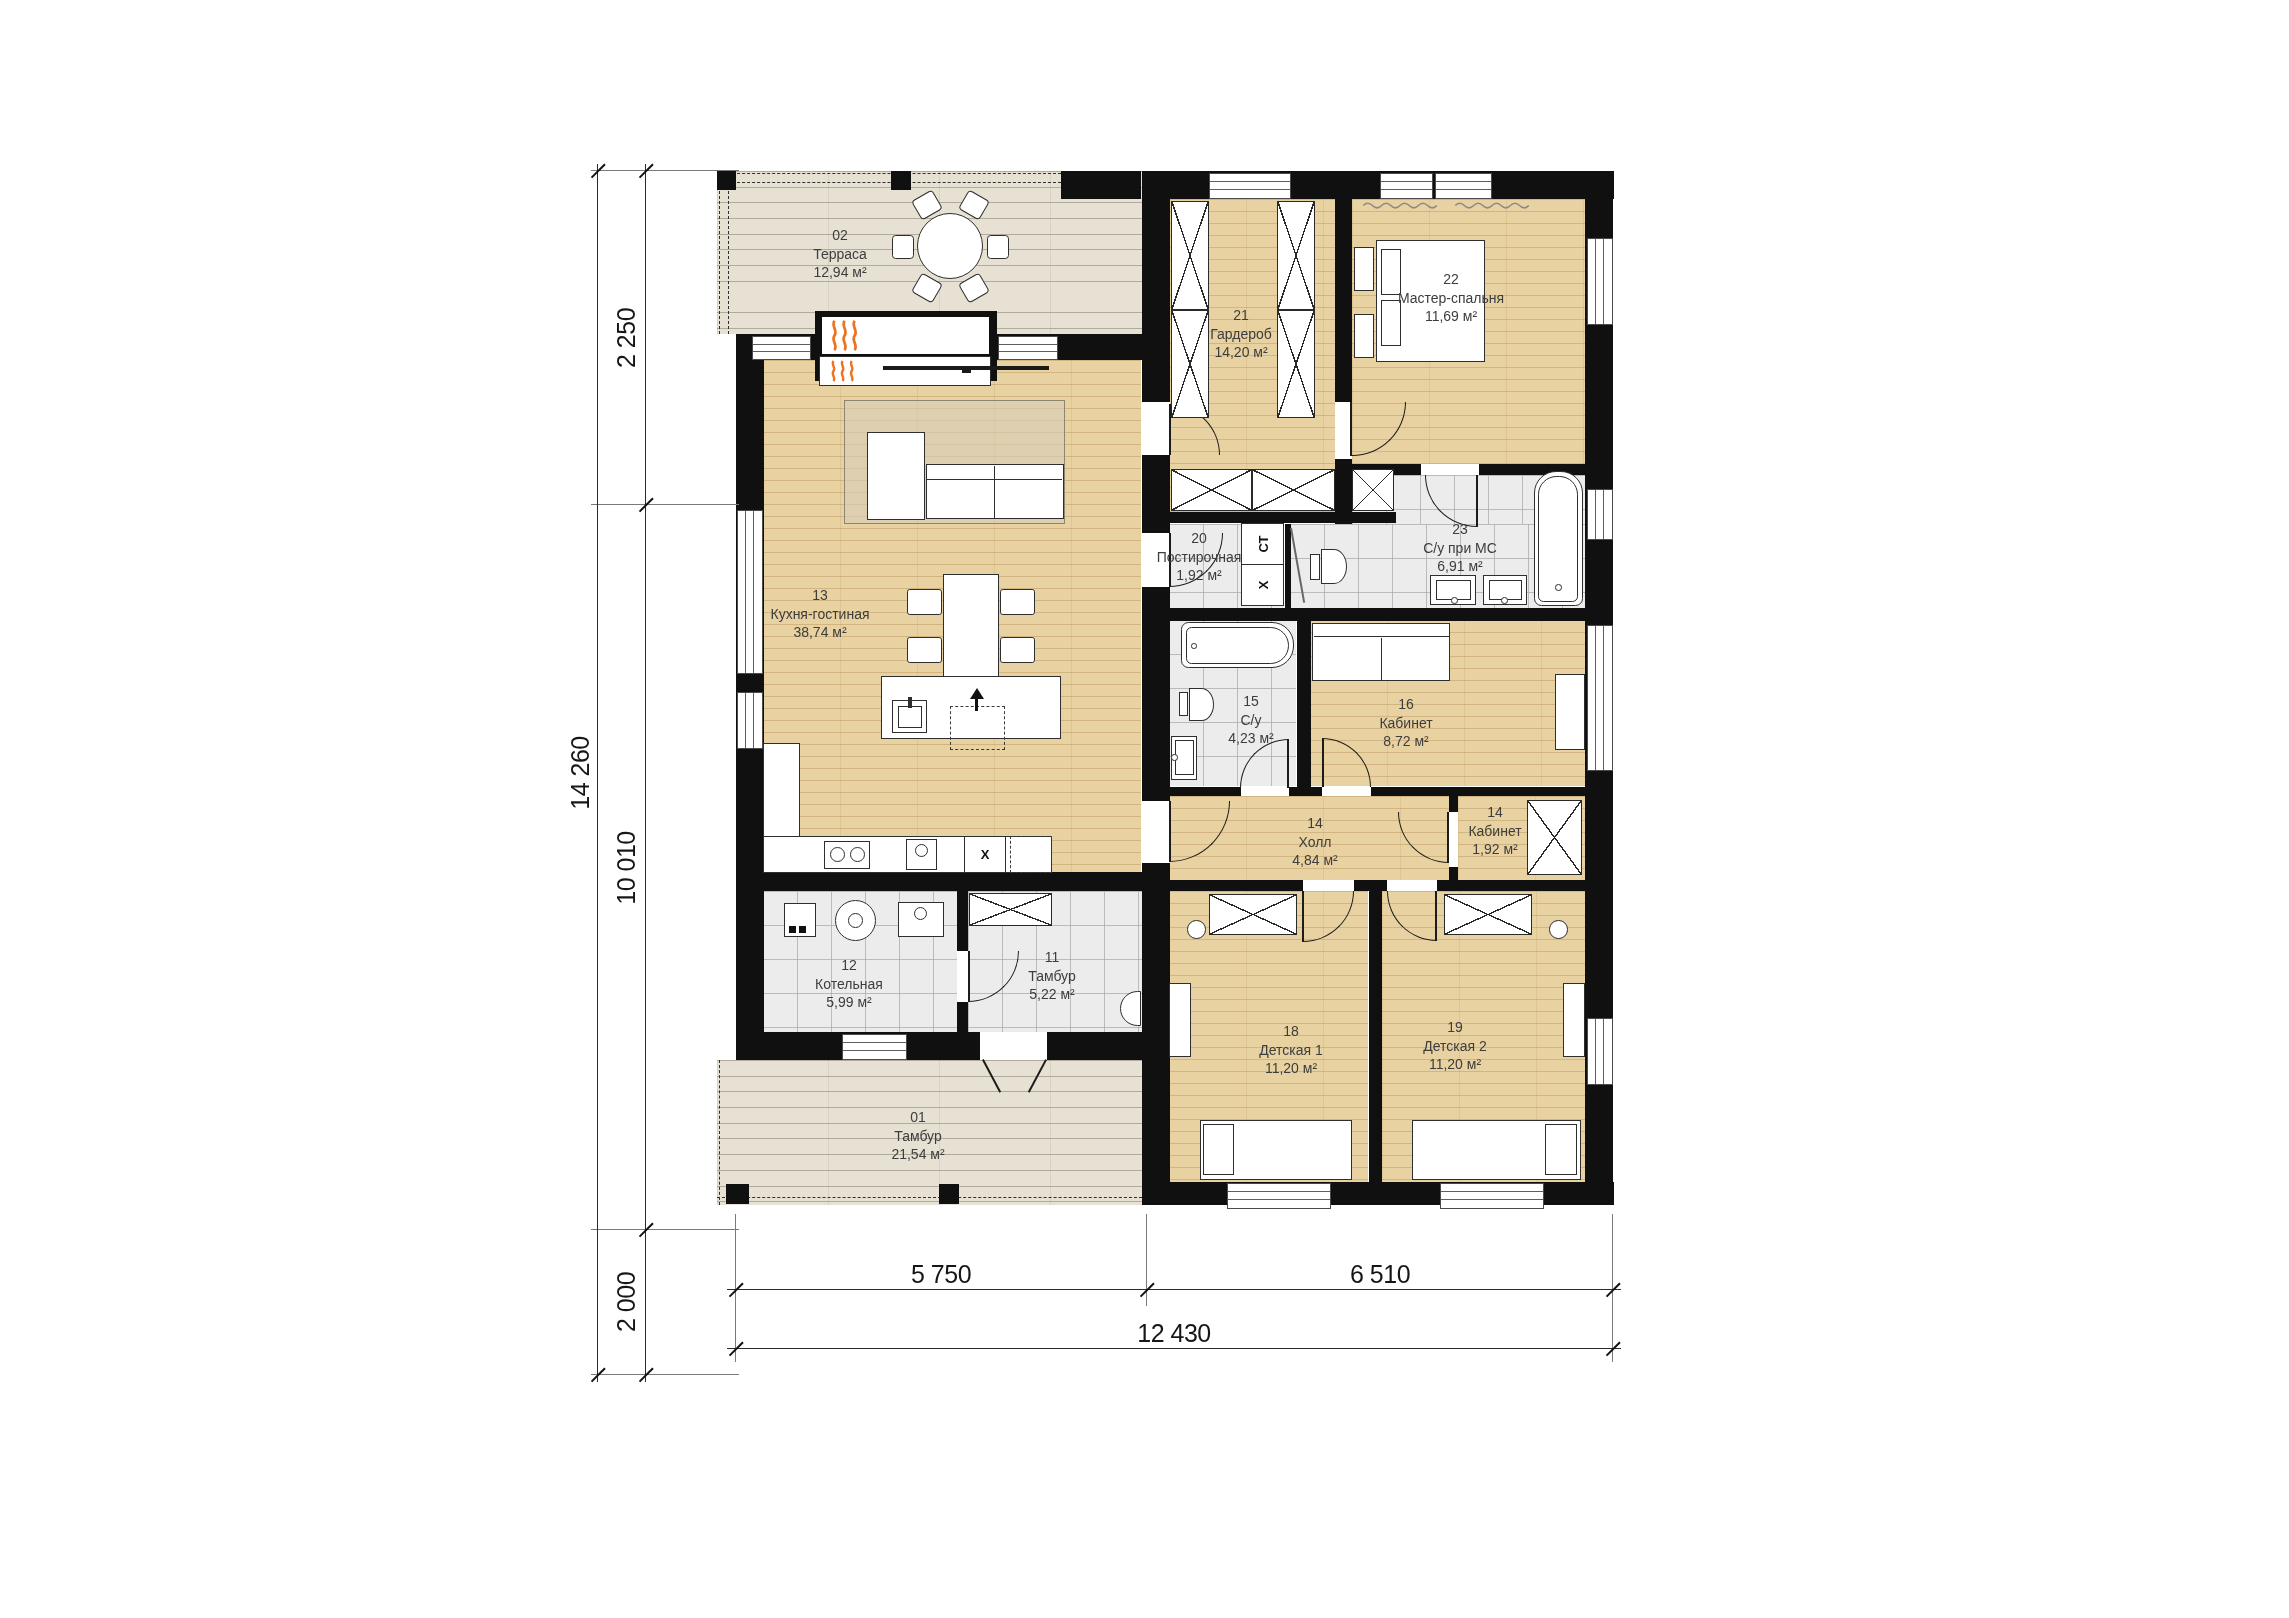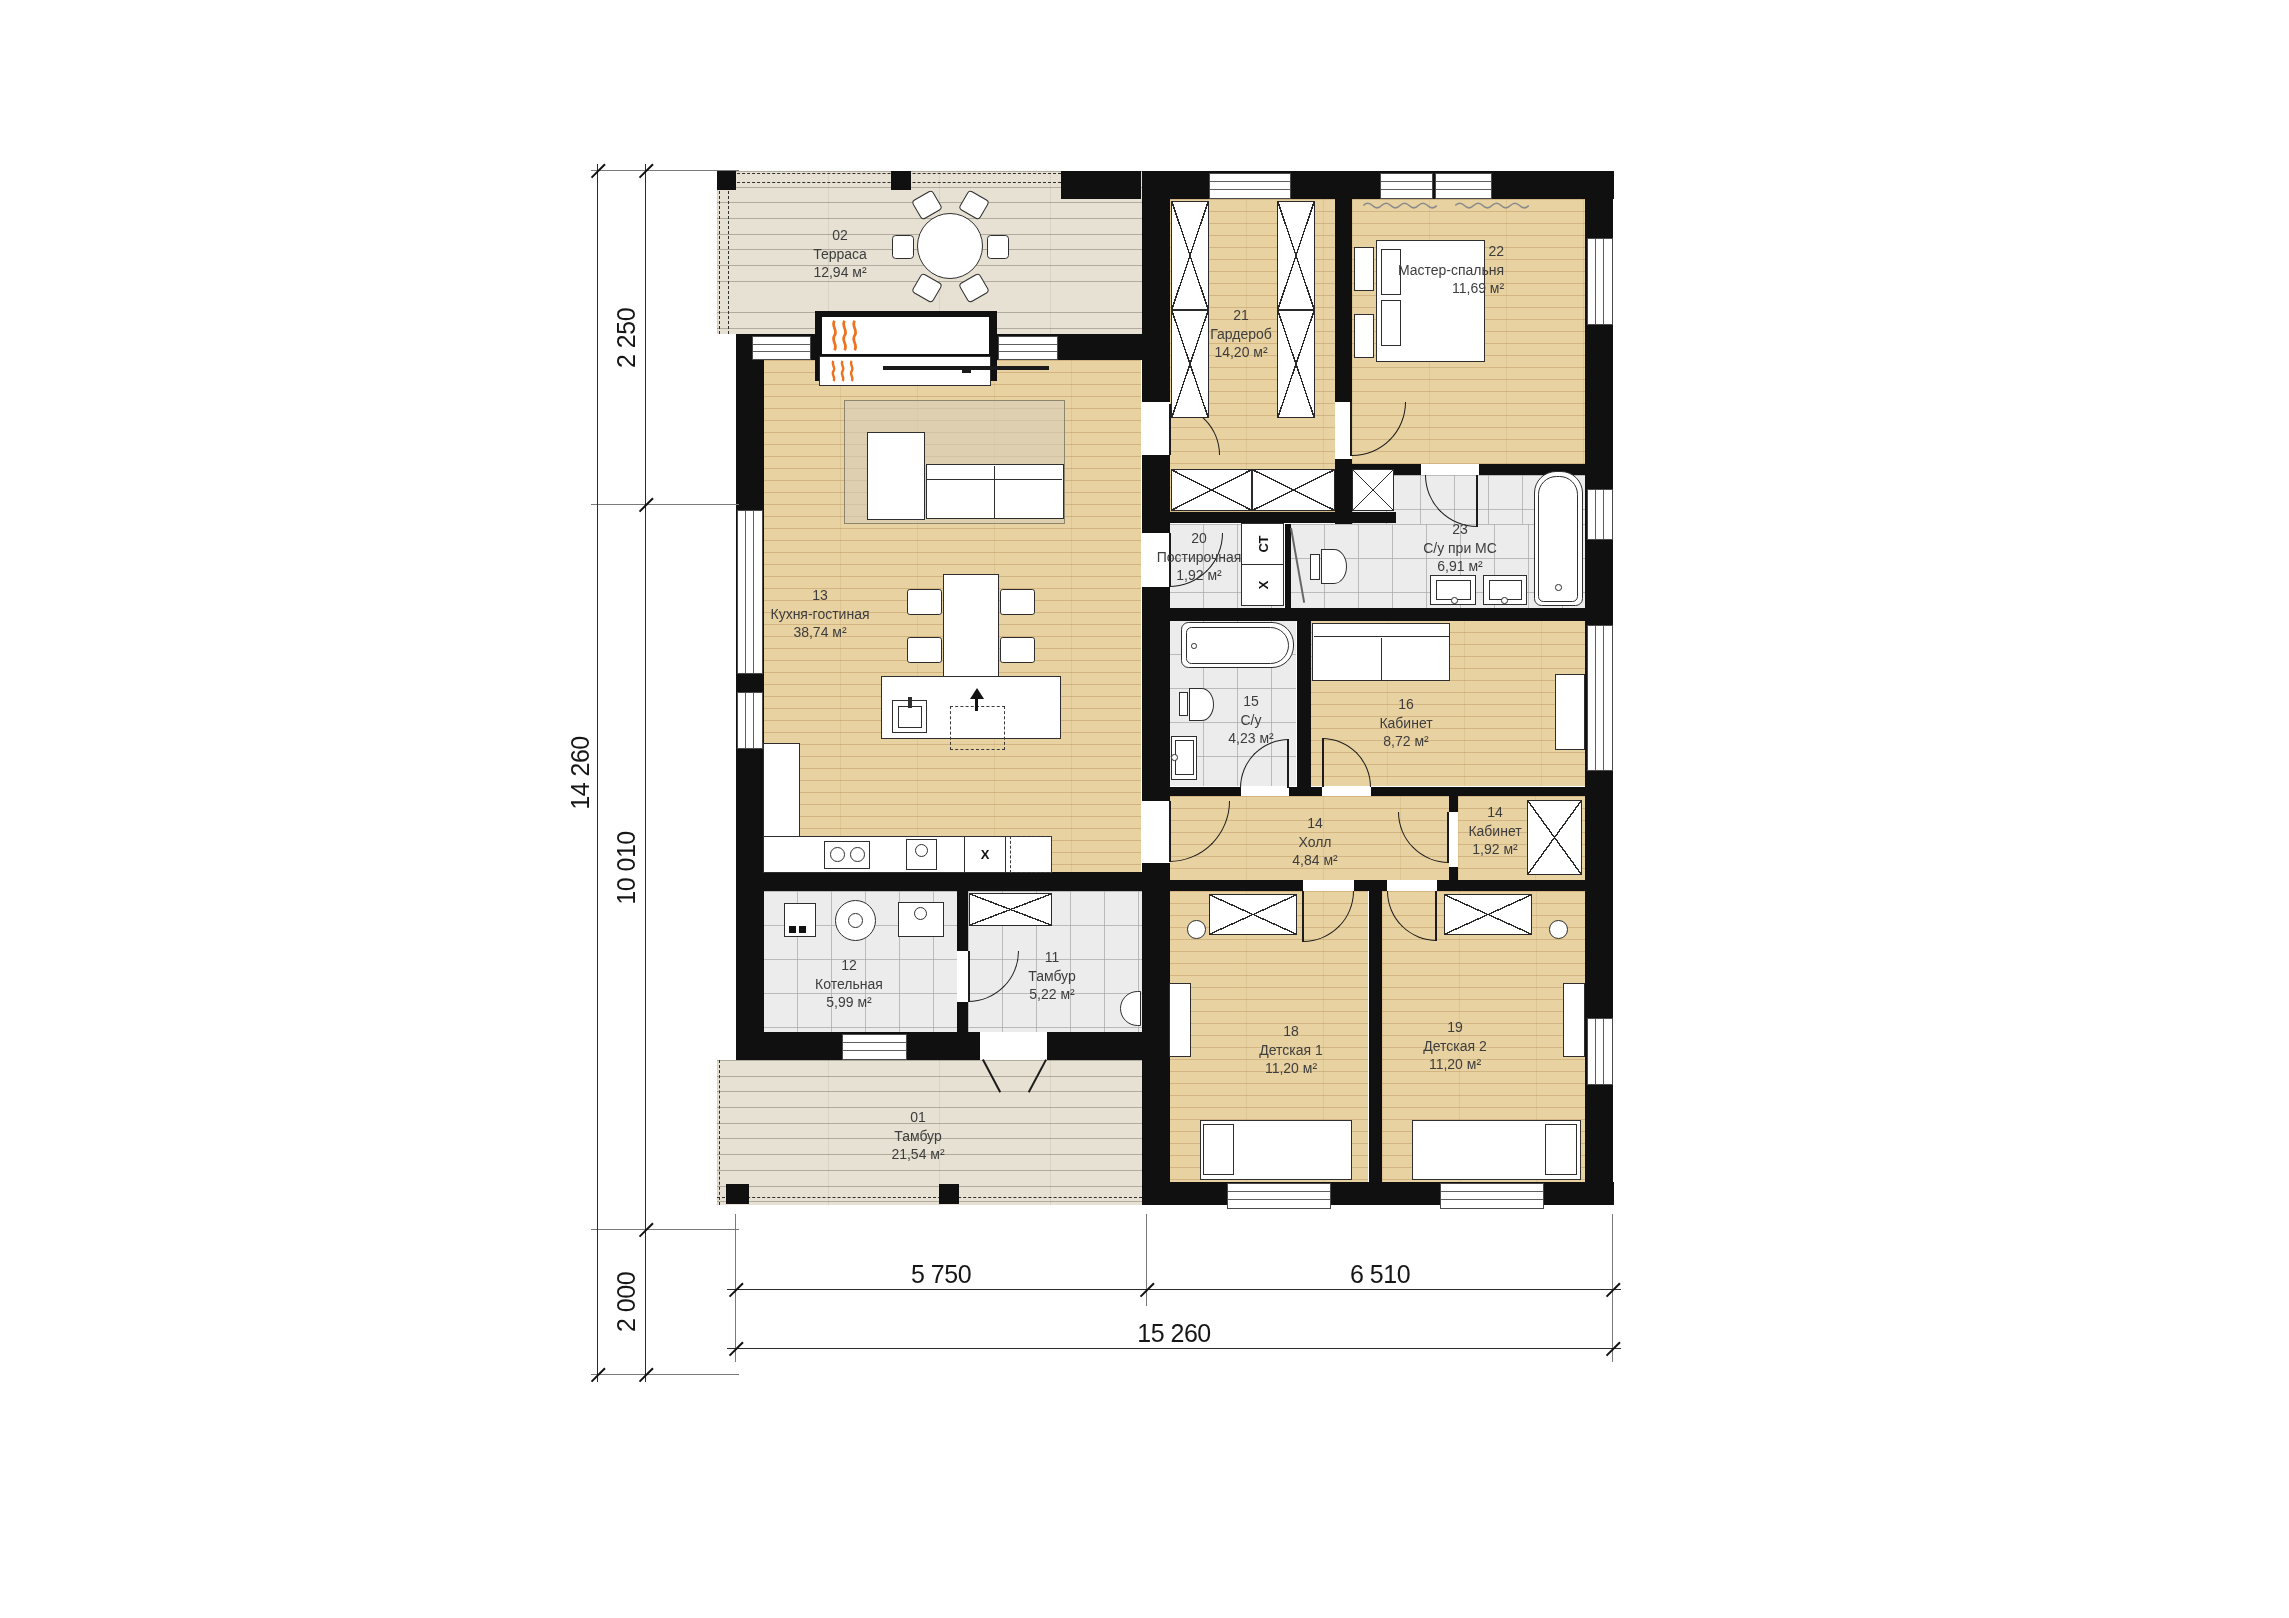--- a/index.html
+++ b/index.html
@@ -367,21 +367,21 @@
     <div class="room-label" style="left:482px;top:386px;">
       <div>20</div>
         <div>Постирочная</div>
         <div>1,92 м²</div>
     </div>
     <div class="room-label" style="left:524px;top:163px;">
       <div>21</div>
         <div>Гардероб</div>
         <div>14,20 м²</div>
     </div>
-    <div class="room-label" style="left:734px;top:99px;text-align:right;">
+    <div class="room-label" style="left:734px;top:127px;">
       <div>22</div>
         <div>Мастер-спальня</div>
         <div>11,69 м²</div>
     </div>
     <div class="room-label" style="left:743px;top:377px;">
       <div>23</div>
         <div>С/у при МС</div>
         <div>6,91 м²</div>
     </div>
   </div>
@@ -410,15 +410,15 @@
 
   <div class="dline" style="left:727px;top:1289px;width:894px;height:1.4px;"></div>
   <div class="dline" style="left:727px;top:1348px;width:894px;height:1.4px;"></div>
   <div class="tick" style="left:736px;top:1290px;"></div>
   <div class="tick" style="left:1147px;top:1290px;"></div>
   <div class="tick" style="left:1613px;top:1290px;"></div>
   <div class="tick" style="left:736px;top:1349px;"></div>
   <div class="tick" style="left:1613px;top:1349px;"></div>
   <div class="dim" style="left:941px;top:1274px;">5 750</div>
   <div class="dim" style="left:1380px;top:1274px;">6 510</div>
-  <div class="dim" style="left:1174px;top:1333px;">15 260</div>
+  <div class="dim" style="left:1174px;top:1333px;">12 430</div>
 </div>
 
 
 </body></html>

